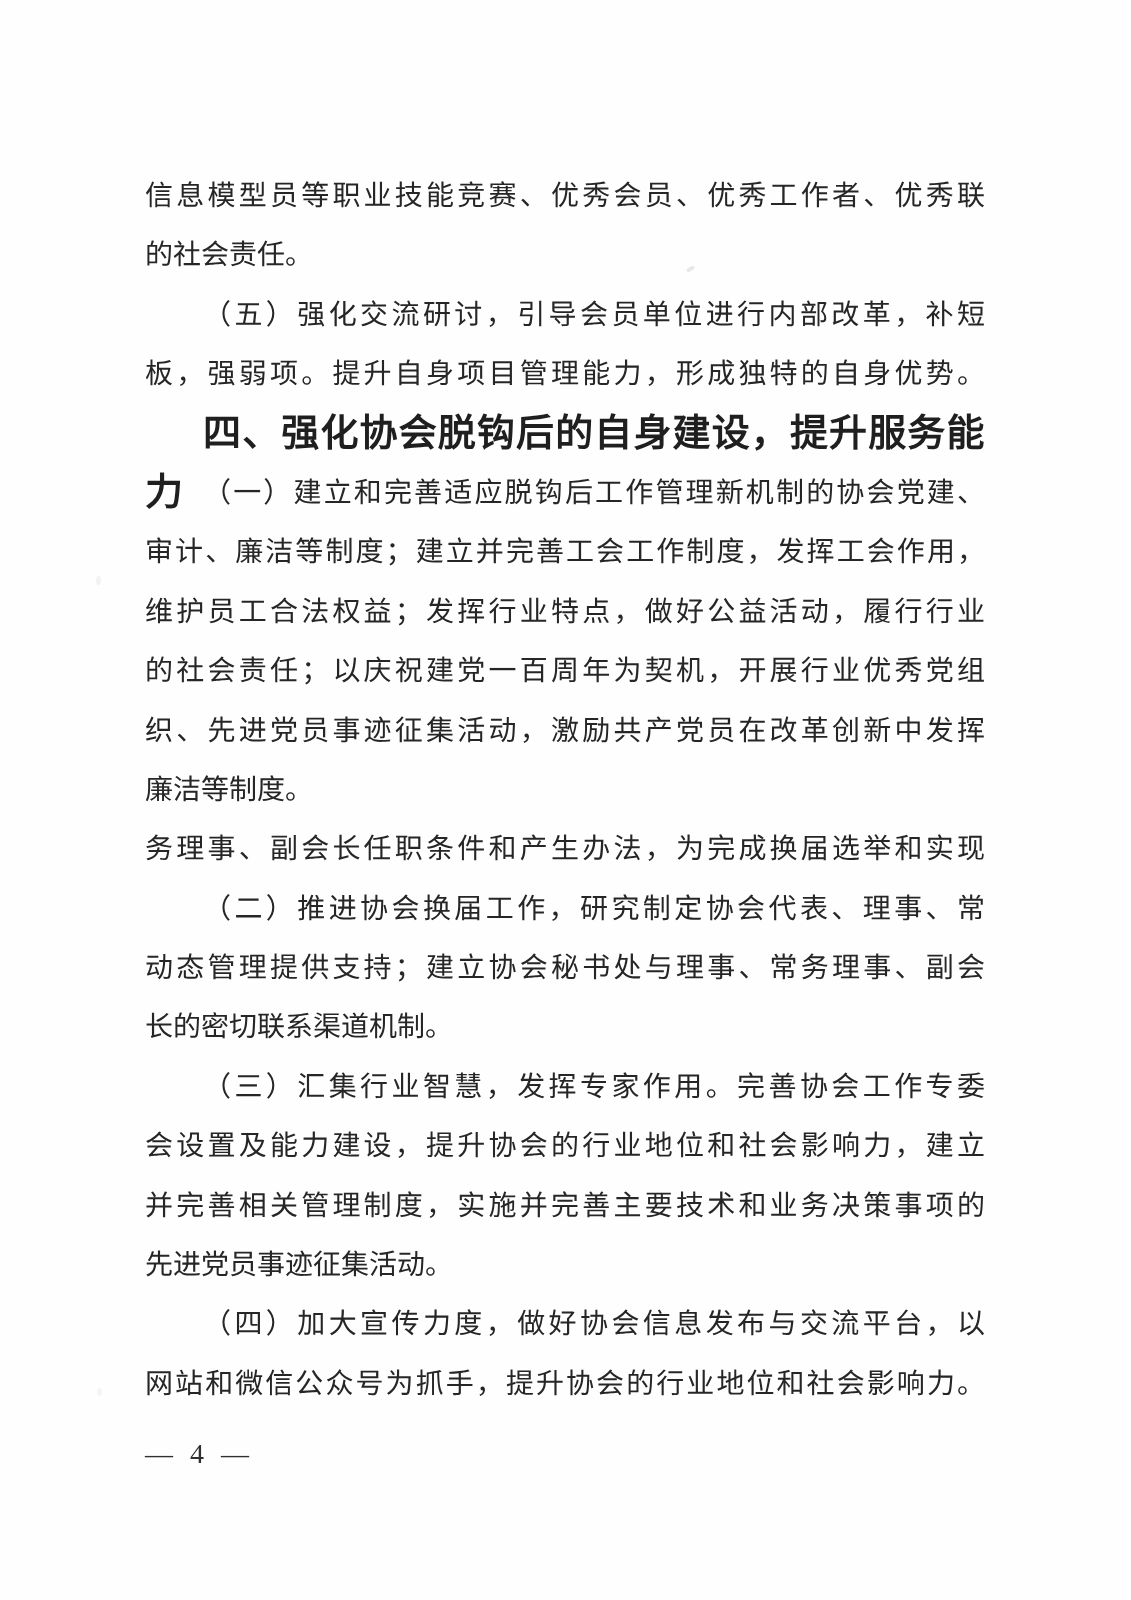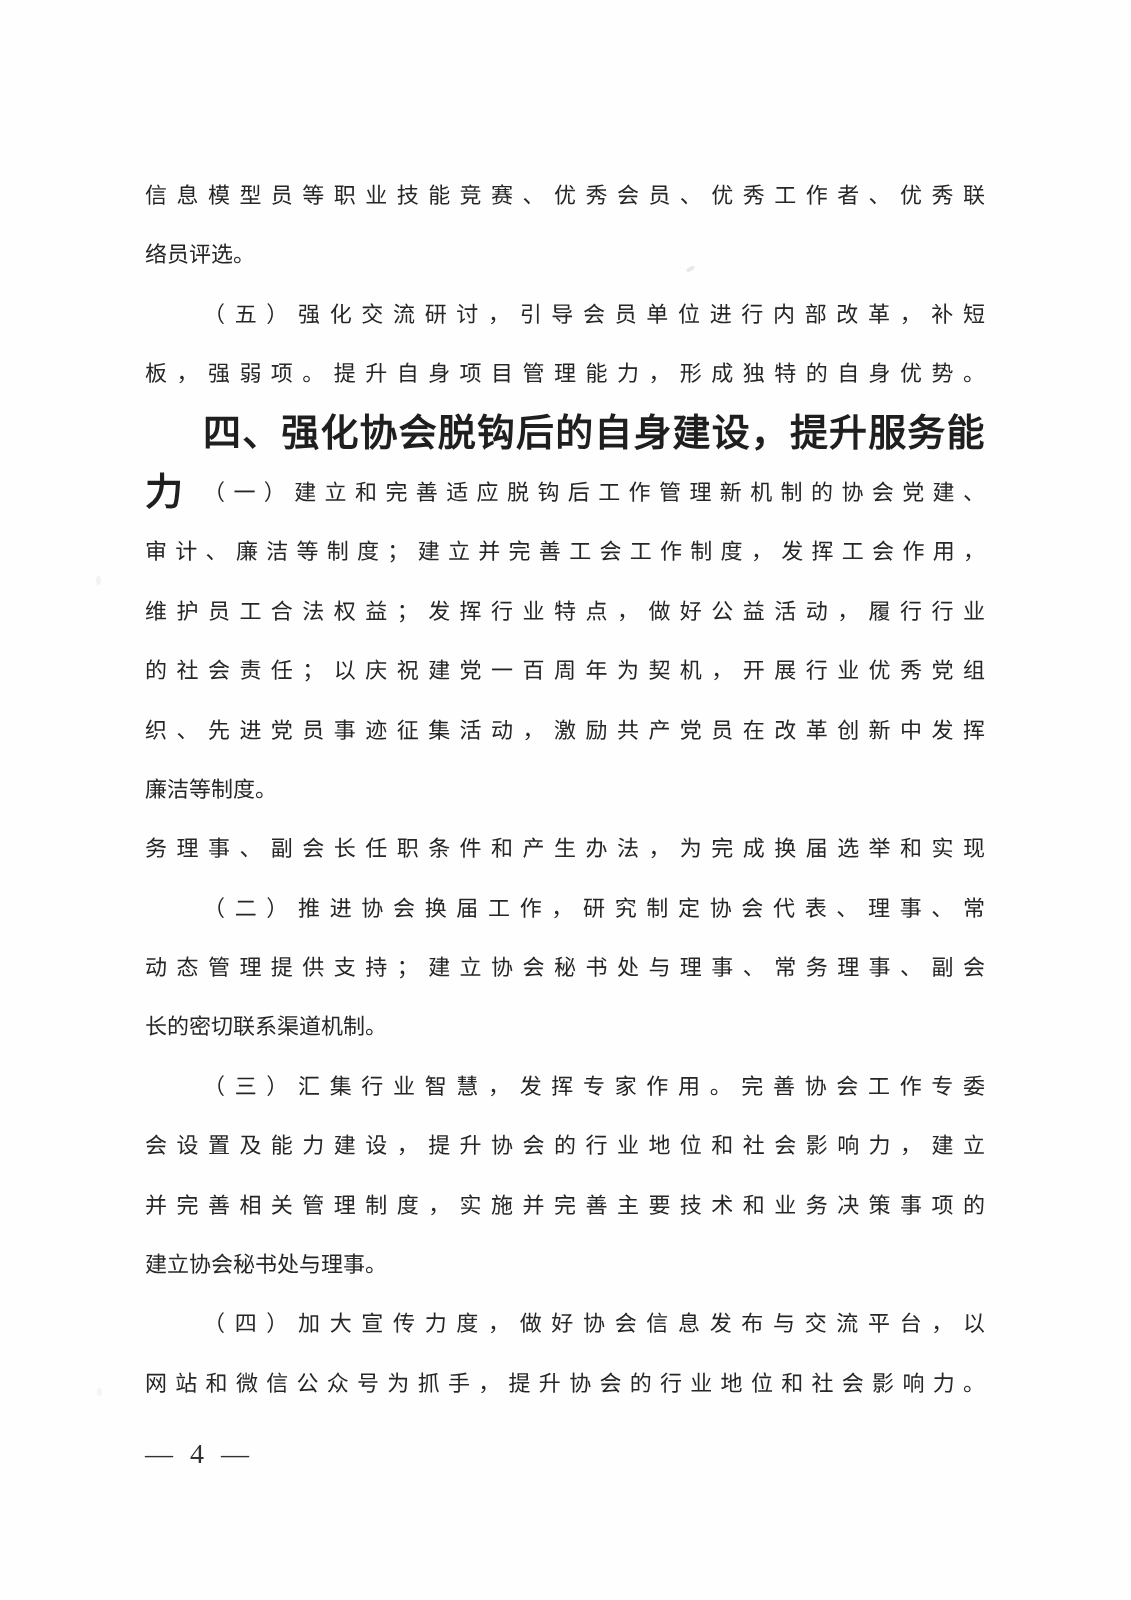--- a/index.html
+++ b/index.html
@@ -19,21 +19,21 @@
   .text-block {
     position: absolute;
     left: 145px;
     top: 166px;
     width: 840px;
   }
   .paragraph { margin: 0; padding: 0; }
   .line {
     height: 59.4px;
     line-height: 59.4px;
-    font-size: 22px;
+    font-size: 28px;
     text-align: justify;
     text-align-last: justify;
     white-space: normal;
     overflow: visible;
   }
   .line.para-end {
     text-align-last: left;
   }
   .line.indent {
     text-indent: 58px;
@@ -67,21 +67,21 @@
 </style>
 </head>
 <body>
 
 <div class="page">
 
   <main class="text-block">
 
     <section class="paragraph">
       <div class="line">信息模型员等职业技能竞赛、优秀会员、优秀工作者、优秀联</div>
-      <div class="line para-end">络员评选。</div>
+      <div class="line para-end">的社会责任。</div>
     </section>
 
     <section class="paragraph">
       <div class="line indent">（五）强化交流研讨，引导会员单位进行内部改革，补短</div>
       <div class="line">板，强弱项。提升自身项目管理能力，形成独特的自身优势。</div>
     </section>
 
     <section class="paragraph">
       <div class="line indent heading">四、强化协会脱钩后的自身建设，提升服务能力</div>
     </section>
@@ -99,21 +99,21 @@
       <div class="line">务理事、副会长任职条件和产生办法，为完成换届选举和实现</div>
       <div class="line indent">（二）推进协会换届工作，研究制定协会代表、理事、常</div>
       <div class="line">动态管理提供支持；建立协会秘书处与理事、常务理事、副会</div>
       <div class="line para-end">长的密切联系渠道机制。</div>
     </section>
 
     <section class="paragraph">
       <div class="line indent">（三）汇集行业智慧，发挥专家作用。完善协会工作专委</div>
       <div class="line">会设置及能力建设，提升协会的行业地位和社会影响力，建立</div>
       <div class="line">并完善相关管理制度，实施并完善主要技术和业务决策事项的</div>
-      <div class="line para-end">建立协会秘书处与理事。</div>
+      <div class="line para-end">先进党员事迹征集活动。</div>
     </section>
 
     <section class="paragraph">
       <div class="line indent">（四）加大宣传力度，做好协会信息发布与交流平台，以</div>
       <div class="line">网站和微信公众号为抓手，提升协会的行业地位和社会影响力。</div>
     </section>
 
   </main>
 
   <footer class="footer">— 4 —</footer>

